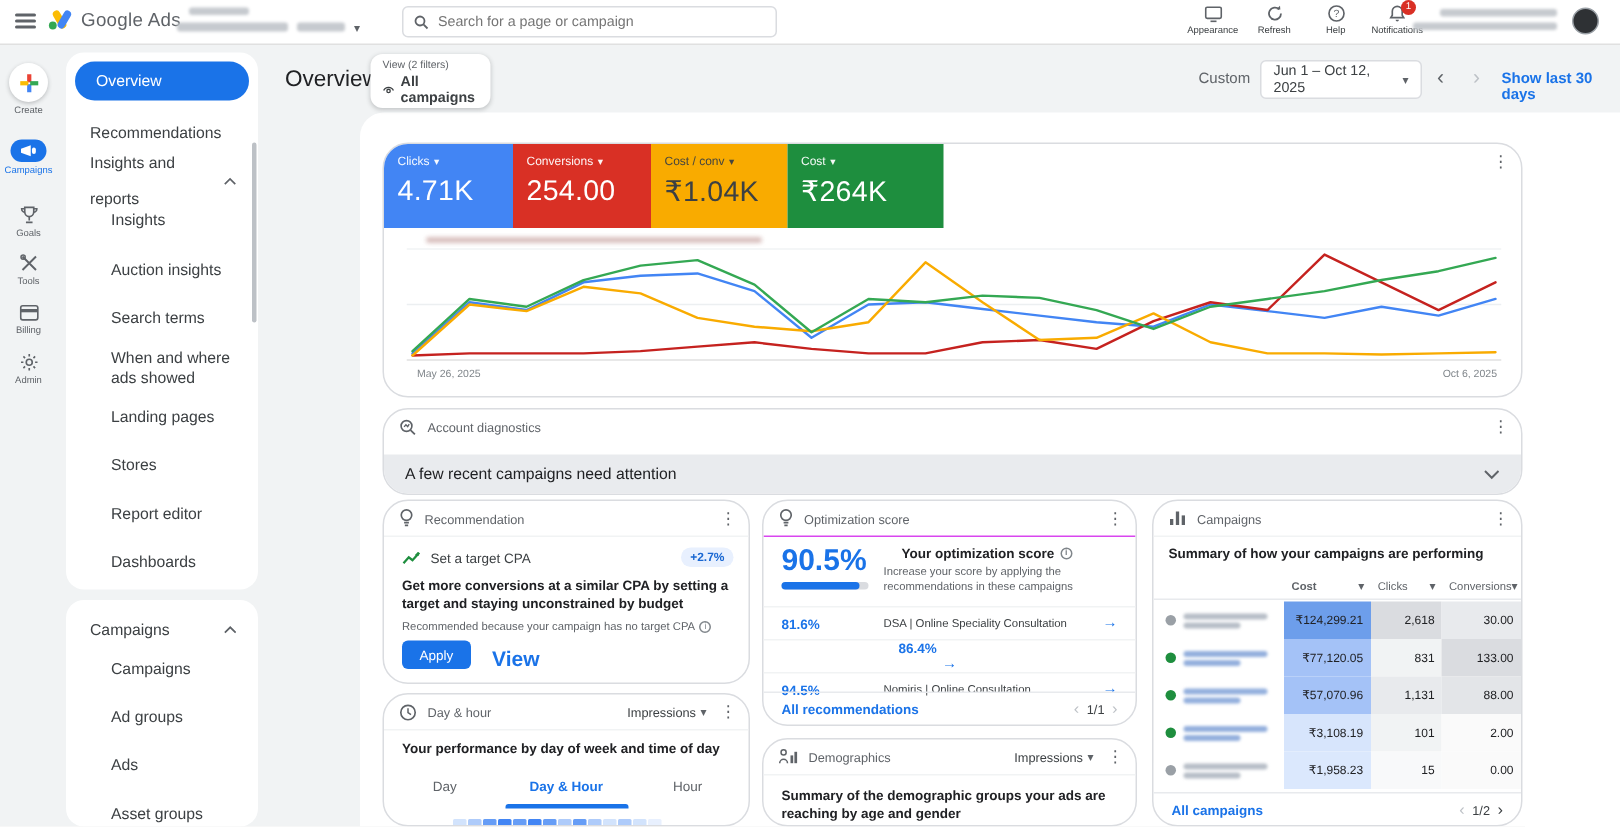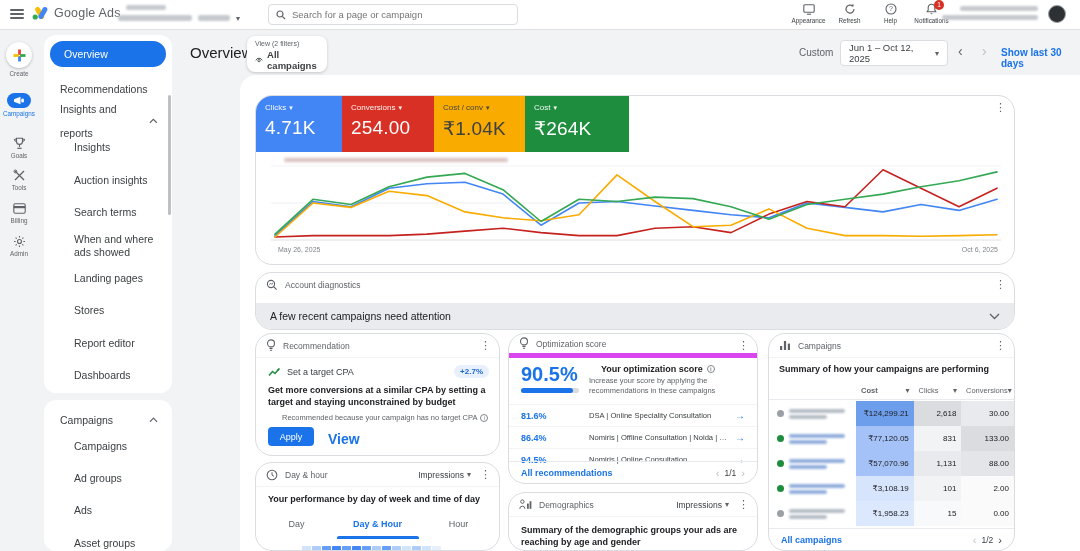--- a/index.html
+++ b/index.html
@@ -80,21 +80,21 @@
   .diag-banner { position:absolute; left:0; right:0; bottom:0; height:26px; background:#e9ebee; display:flex; align-items:center; padding:0 14px; cursor:pointer; }
   .diag-text { font-size:10.5px; color:#202124; }
   .diag-chev { margin-left:auto; color:#5f6368; }
 
   
   #rec-card { left:255px; top:333px; width:245px; height:123px; }
   .rec-row { position:absolute; left:12px; top:31px; right:10px; display:flex; align-items:center; gap:6px; }
   .rec-type { font-size:9px; color:#3c4043; }
   .pill { margin-left:auto; background:#e8f0fe; color:#1967d2; font-size:8px; padding:2px 6px; border-radius:8px; font-weight:bold; }
   .rec-headline { position:absolute; left:12px; top:50px; width:222px; font-size:9px; font-weight:bold; color:#202124; line-height:1.35; }
-  .rec-sub { position:absolute; left:26px; top:79px; font-size:7.5px; color:#5f6368; display:flex; align-items:center; gap:3px; }
+  .rec-sub { position:absolute; left:12px; top:79px; font-size:7.5px; color:#5f6368; display:flex; align-items:center; gap:3px; }
   .btn-apply { position:absolute; left:12px; top:93px; width:46px; height:19px; background:#1a73e8; color:#fff; border:0; border-radius:4px; font-size:9px; font-family:inherit; cursor:pointer; }
   .link-view { position:absolute; left:72px; top:97px; font-size:14px; color:#1a73e8; font-weight:bold; cursor:pointer; }
   .info-i { display:inline-flex; width:8px; height:8px; border:1px solid #80868b; border-radius:50%; color:#80868b; font-size:6px; align-items:center; justify-content:center; font-style:normal; }
 
   
   #opt-card { left:508px; top:333px; width:250px; height:151px; }
   .opt-score { position:absolute; left:12px; top:29px; font-size:20px; color:#1a73e8; font-weight:bold; }
   .opt-bar { position:absolute; left:12px; top:54px; width:58px; height:5px; background:#dadce0; border-radius:3px; }
   .opt-bar-fill { height:5px; border-radius:3px; background:#1a73e8; }
   .opt-heading { position:absolute; left:92px; top:30px; font-size:9px; font-weight:bold; color:#202124; display:flex; gap:4px; align-items:center; }
@@ -448,21 +448,21 @@
     <div class="rec-headline">Get more conversions at a similar CPA by setting a target and staying unconstrained by budget</div>
     <div class="rec-sub">
       <span>Recommended because your campaign has no target CPA</span>
       <i class="info-i">i</i>
     </div>
     <button class="btn-apply">Apply</button>
     <span class="link-view">View</span>
   </div>
 
   <div class="card" id="opt-card">
-    <div class="card-head" style="border-bottom:5px solid #d946ef;">
+    <div class="card-head" style="border-bottom:1px solid #d946ef;">
       <svg width="10" height="13" viewBox="0 0 10 13">
           <circle cx="5" cy="4.4" r="3.5" fill="none" stroke="#5f6368" stroke-width="1.1"></circle>
           <line x1="3.4" y1="9.4" x2="6.6" y2="9.4" stroke="#5f6368" stroke-width="1.1"></line>
           <line x1="3.9" y1="11.2" x2="6.1" y2="11.2" stroke="#5f6368" stroke-width="1.1"></line>
         </svg>
       <span class="card-title">Optimization score</span>
       <div class="kebab">⋮</div>
     </div>
     <div class="opt-score">90.5%</div>
     <div class="opt-bar">
@@ -471,21 +471,21 @@
     <div class="opt-heading">
       <span>Your optimization score</span>
       <i class="info-i">i</i>
     </div>
     <div class="opt-sub">Increase your score by applying the recommendations in these campaigns</div>
     <div class="opt-row" style="top:70px;">
       <span class="opt-pct">81.6%</span>
       <span class="opt-name">DSA | Online Speciality Consultation</span>
       <span class="opt-arrow">→</span>
     </div>
-    <div class="opt-row" style="top:92px;">
+    <div class="opt-row" style="top:92px;flex-direction:column;">
       <span class="opt-pct">86.4%</span>
       <span class="opt-name">Nomiris | Offline Consultation | Noida | Search Ads</span>
       <span class="opt-arrow">→</span>
     </div>
     <div class="opt-row" style="top:114px;">
       <span class="opt-pct">94.5%</span>
       <span class="opt-name">Nomiris | Online Consultation</span>
       <span class="opt-arrow">→</span>
     </div>
     <div class="card-footer">

